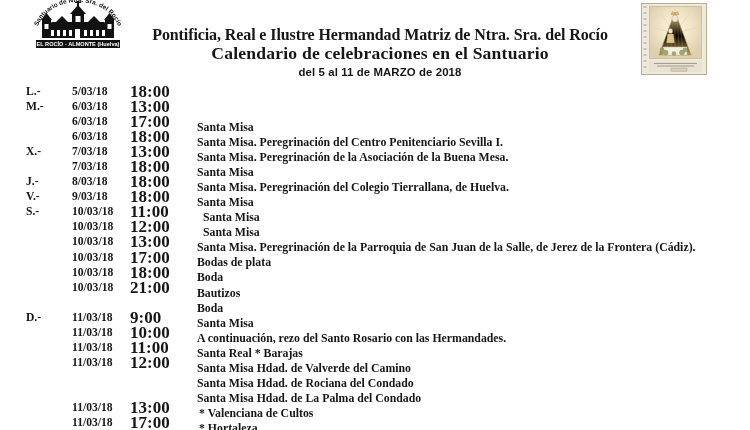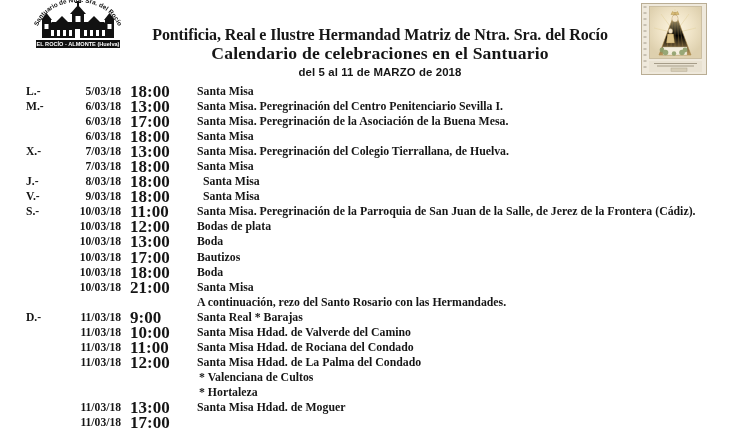--- a/index.html
+++ b/index.html
@@ -92,23 +92,22 @@
     position: absolute;
     left: 26px;
     width: 34px;
     text-align: left;
     font-size: 11.6px;
     font-weight: bold;
     line-height: 15px;
   }
   .c-date {
     position: absolute;
-    left: 60px;
+    left: 72px;
     width: 61px;
-    text-align: right;
     font-size: 11.6px;
     font-weight: bold;
     line-height: 15px;
   }
   .c-time {
     position: absolute;
     left: 130px;
     width: 52px;
     text-align: left;
     font-size: 17px;
@@ -116,20 +115,21 @@
     line-height: 15px;
   }
   .c-desc {
     position: absolute;
     left: 197px;
     right: 4px;
     text-align: left;
     font-size: 11.8px;
     font-weight: bold;
     line-height: 15px;
+    margin-top: 36px;
   }
   .c-desc.indent-sm { left: 203px; }
   .c-desc.indent-md { left: 199px; }
 </style>
 </head>
 <body>
 
 <div class="header">
 
   <div class="logo">

